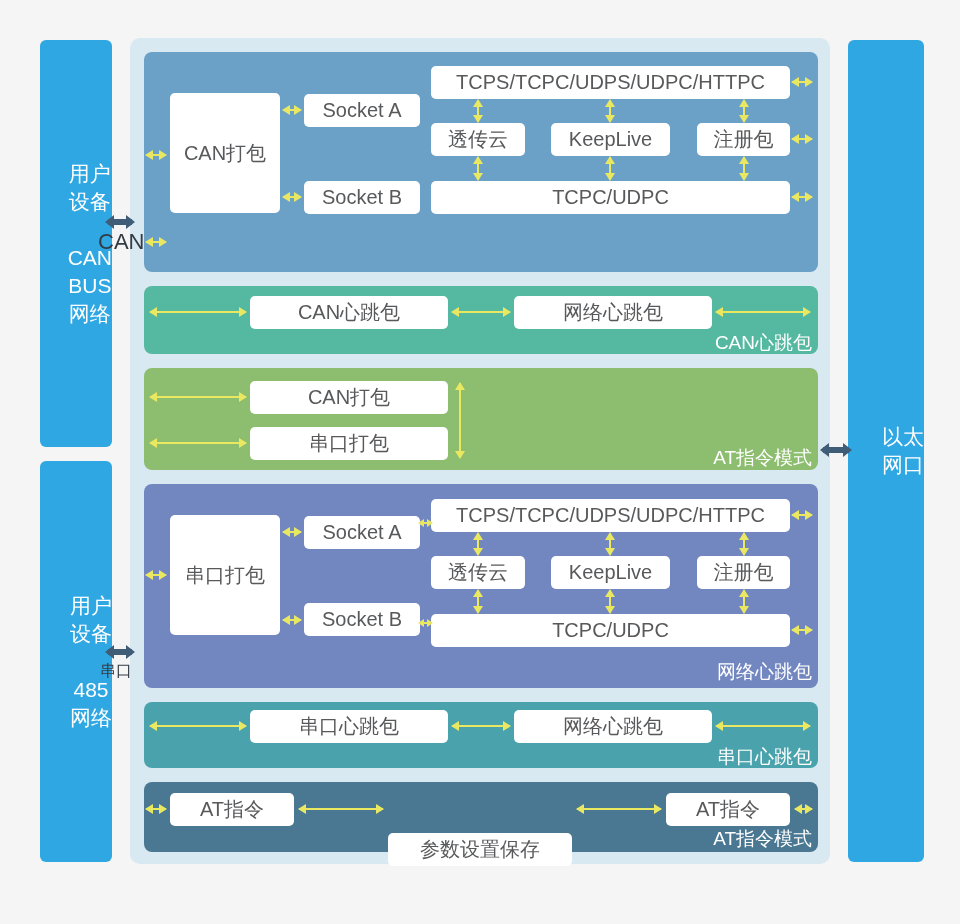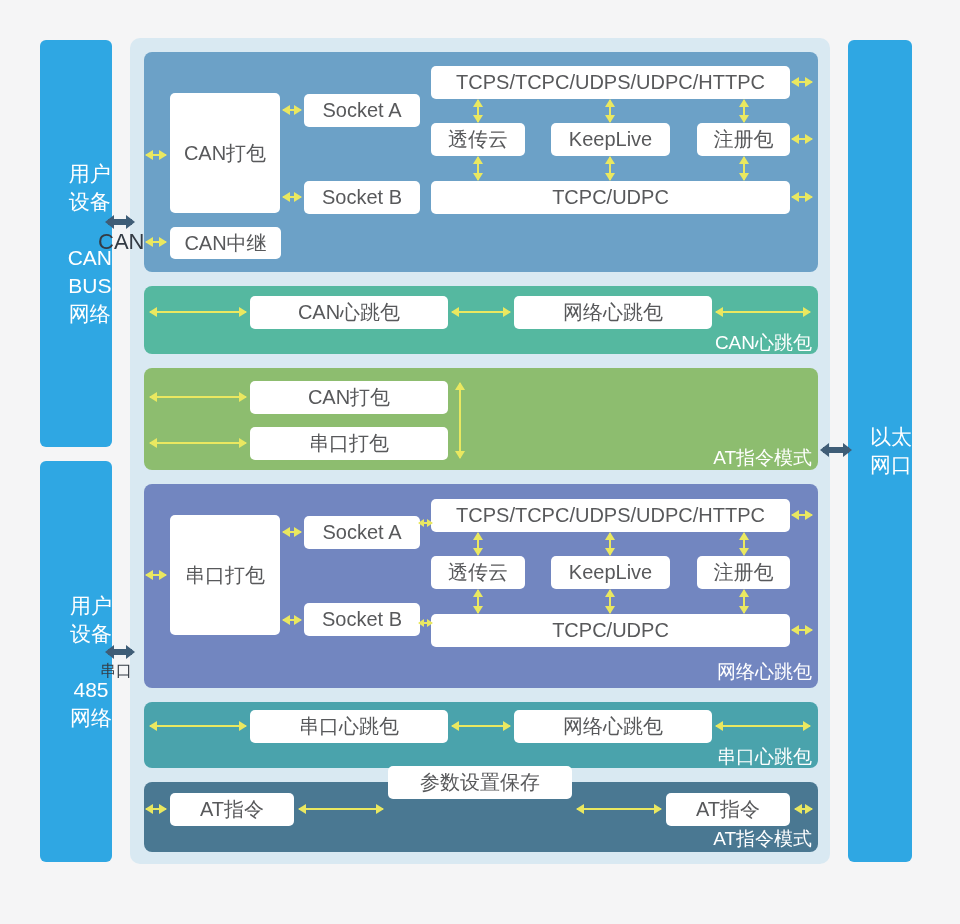--- a/index.html
+++ b/index.html
@@ -87,21 +87,20 @@
   <div class="sec sec1"></div>
   <div class="sec sec2"></div>
   <div class="sec sec3"></div>
   <div class="sec sec4"></div>
   <div class="sec sec5"></div>
   <div class="sec sec6"></div>
 
   <div class="box" style="left:170px;top:93px;width:110px;height:120px;">CAN打包</div>
   <div class="box" style="left:304px;top:94px;width:116px;height:33px;">Socket A</div>
   <div class="box" style="left:304px;top:181px;width:116px;height:33px;">Socket B</div>
-  <div class="box" style="left:170px;top:227px;width:111px;height:32px;">CAN中继</div>
   <div class="box" style="left:431px;top:66px;width:359px;height:33px;">TCPS/TCPC/UDPS/UDPC/HTTPC</div>
   <div class="box" style="left:431px;top:123px;width:94px;height:33px;">透传云</div>
   <div class="box" style="left:551px;top:123px;width:119px;height:33px;">KeepLive</div>
   <div class="box" style="left:697px;top:123px;width:93px;height:33px;">注册包</div>
   <div class="box" style="left:431px;top:181px;width:359px;height:33px;">TCPC/UDPC</div>
 
   <div class="harrow" style="left:146px;top:154px;width:20px;"></div>
   <div class="harrow" style="left:283px;top:109px;width:18px;"></div>
   <div class="harrow" style="left:283px;top:196px;width:18px;"></div>
   <div class="harrow" style="left:146px;top:241px;width:20px;"></div>
@@ -154,21 +153,21 @@
   <div class="sec-label" style="top:659px;">网络心跳包</div>
 
   <div class="box" style="left:250px;top:710px;width:198px;height:33px;">串口心跳包</div>
   <div class="box" style="left:514px;top:710px;width:198px;height:33px;">网络心跳包</div>
   <div class="harrow" style="left:150px;top:725px;width:96px;"></div>
   <div class="harrow" style="left:452px;top:725px;width:58px;"></div>
   <div class="harrow" style="left:716px;top:725px;width:94px;"></div>
   <div class="sec-label" style="top:744px;">串口心跳包</div>
 
   <div class="box" style="left:170px;top:793px;width:124px;height:33px;">AT指令</div>
-  <div class="box" style="left:388px;top:766px;width:184px;height:33px;">参数设置保存</div>
+  <div class="box" style="left:388px;top:833px;width:184px;height:33px;">参数设置保存</div>
   <div class="box" style="left:666px;top:793px;width:124px;height:33px;">AT指令</div>
   <div class="harrow" style="left:146px;top:808px;width:20px;"></div>
   <div class="harrow" style="left:299px;top:808px;width:84px;"></div>
   <div class="harrow" style="left:577px;top:808px;width:84px;"></div>
   <div class="harrow" style="left:795px;top:808px;width:17px;"></div>
   <div class="sec-label" style="top:826px;">AT指令模式</div>
 
   <div class="panel" style="left:40px;top:40px;width:72px;height:407px;">
     <span>用户
 设备
@@ -177,21 +176,21 @@
 BUS
 网络</span>
   </div>
   <div class="panel" style="left:40px;top:461px;width:72px;height:401px;">
     <span>用户
 设备
 
 485
 网络</span>
   </div>
-  <div class="panel" style="left:848px;top:40px;width:64px;height:822px;">
+  <div class="panel" style="left:848px;top:40px;width:76px;height:822px;">
     <span>以太
 网口</span>
   </div>
 
   <div class="darrow" style="left:108px;top:219px;width:24px;"></div>
   <div class="conn-label" style="left:98px;top:229px;">CAN</div>
   <div class="darrow" style="left:108px;top:649px;width:24px;"></div>
   <div class="conn-label" style="left:100px;top:661px;font-size:16px;">串口</div>
   <div class="darrow" style="left:823px;top:447px;width:26px;"></div>
 

